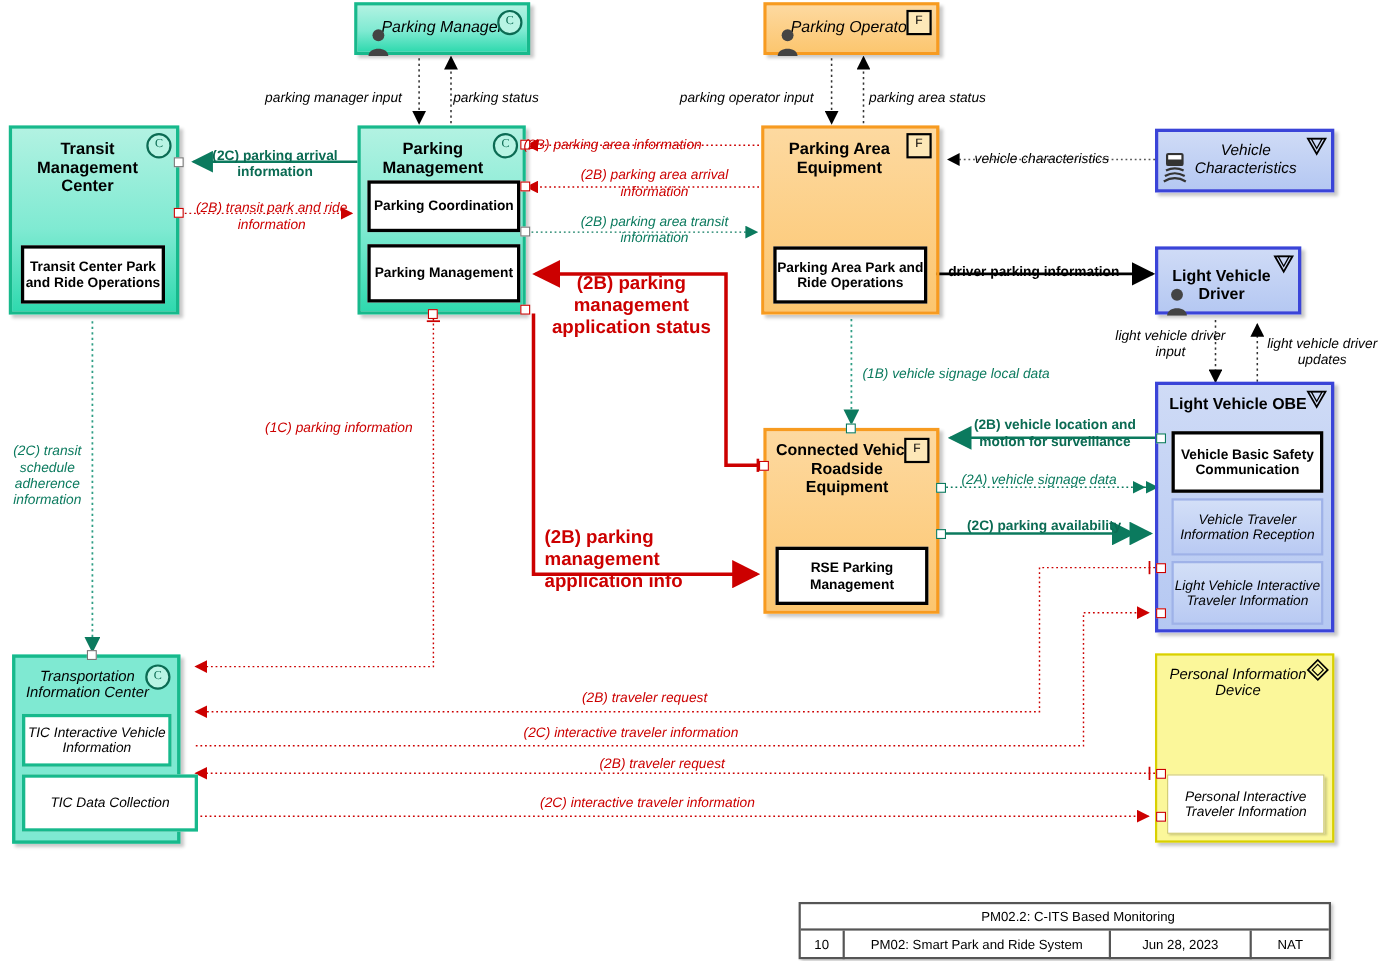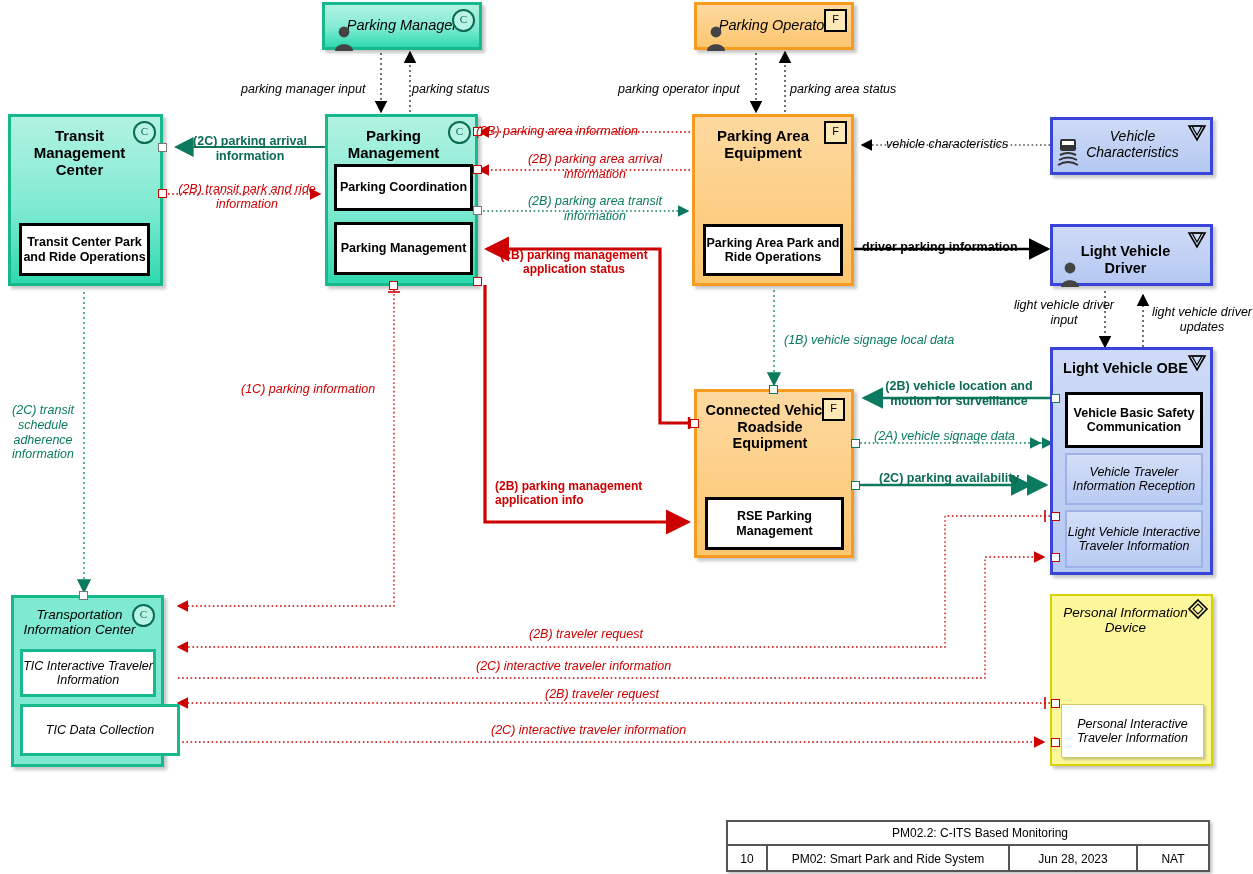--- a/index.html
+++ b/index.html
@@ -50,21 +50,21 @@
   .badge.dia{border:none;}
 
   
   .person{position:absolute;width:22px;height:26px;}
 
   
   .lbl{position:absolute;white-space:nowrap;line-height:1.18;}
   .lbl.blk{color:#000;font-style:italic;font-size:12.5px;}
   .lbl.blkb{color:#000;font-weight:bold;font-size:12.5px;}
   .lbl.red{color:#cc0000;font-style:italic;font-size:12.5px;}
-  .lbl.redb{color:#cc0000;font-weight:bold;font-size:12px;font-style:normal;}
+  .lbl.redb{color:#cc0000;font-weight:bold;font-size:17px;font-style:normal;}
   .lbl.grn{color:#0b7a5e;font-style:italic;font-size:12.5px;}
   .lbl.grnb{color:#0b6b53;font-weight:bold;font-size:12.5px;font-style:normal;}
   .lbl.ctr{text-align:center;}
 
   
   .port{position:absolute;width:9px;height:9px;box-sizing:border-box;background:#fff;}
   .port.red{border:1.5px solid #cc0000;}
   .port.grn{border:1.5px solid #0b7a5e;}
   .port.gry{border:1.5px solid #777;}
 
@@ -199,21 +199,21 @@
     </svg>
     <svg style="position:absolute;left:3px;top:18px;width:24px;height:34px;" viewBox="0 0 24 34">
       <rect x="4" y="1" width="16" height="12" rx="2" fill="#333"></rect>
       <rect x="6" y="3" width="12" height="4" fill="#fff"></rect>
       <path d="M4,17 Q12,13 20,17" stroke="#333" stroke-width="2" fill="none"></path>
       <path d="M3,22 Q12,17 21,22" stroke="#333" stroke-width="2" fill="none"></path>
       <path d="M2,27 Q12,21 22,27" stroke="#333" stroke-width="2" fill="none"></path>
     </svg>
   </div>
 
-  <div class="node blue" style="left:1050px;top:224px;width:163px;height:62px;">
+  <div class="node blue" style="left:1050px;top:224px;width:133px;height:62px;">
     <div class="title bold-title" style="top:16px;font-size:14.5px;padding:0 18px 0 6px;">Light Vehicle Driver</div>
     <svg class="badge tri" style="right:3px;top:3px;width:20px;height:20px;" viewBox="0 0 20 20">
       <path d="M2,3 L18,3 L10,17 z" fill="none" stroke="#000" stroke-width="1.6"></path>
       <path d="M5,3 L15,3 L10,12 z" fill="none" stroke="#000" stroke-width="1.2"></path>
     </svg>
     <svg class="person" style="left:5px;top:34px;width:24px;height:26px;" viewBox="0 0 22 26">
       <circle cx="11" cy="7" r="5.4" fill="#444"></circle>
       <path d="M2,26 C2,17 20,17 20,26 z" fill="#444"></path>
     </svg>
   </div>
@@ -231,21 +231,21 @@
 
   <div class="node orange" style="left:694px;top:389px;width:160px;height:169px;">
     <div class="title bold-title" style="top:10px;font-size:14.5px;padding:0 12px 0 4px;">Connected Vehicle Roadside Equipment</div>
     <div class="badge sq" style="right:6px;top:6px;">F</div>
     <div class="sub bold" style="left:8px;top:105px;width:139px;height:53px;font-size:12.5px;">RSE Parking Management</div>
   </div>
 
   <div class="node teal-flat" style="left:11px;top:595px;width:153px;height:172px;">
     <div class="title ital-title" style="top:9px;font-size:13.5px;padding:0 20px 0 4px;">Transportation Information Center</div>
     <div class="badge circ teal-c" style="right:6px;top:6px;">C</div>
-    <div class="sub ital sub-teal" style="left:6px;top:51px;width:136px;height:48px;font-size:12.5px;">TIC Interactive Traveler Information</div>
+    <div class="sub ital sub-teal" style="left:6px;top:51px;width:136px;height:48px;font-size:12.5px;">TIC Interactive Vehicle Information</div>
     <div class="sub ital sub-teal" style="left:6px;top:106px;width:160px;height:52px;font-size:12.5px;">TIC Data Collection</div>
   </div>
 
   <div class="node yellow" style="left:1050px;top:594px;width:163px;height:172px;">
     <div class="title ital-title" style="top:9px;font-size:13.5px;padding:0 18px 0 6px;">Personal Information Device</div>
     <svg class="badge dia" style="right:2px;top:2px;width:22px;height:22px;" viewBox="0 0 22 22">
       <path d="M11,2 L20,11 L11,20 L2,11 z" fill="none" stroke="#000" stroke-width="1.6"></path>
       <path d="M11,6 L16,11 L11,16 L6,11 z" fill="none" stroke="#000" stroke-width="1.1"></path>
     </svg>
     <div class="sub ital" style="left:9px;top:108px;width:143px;height:54px;font-size:12.5px;border:1.5px solid #cfc96a;

